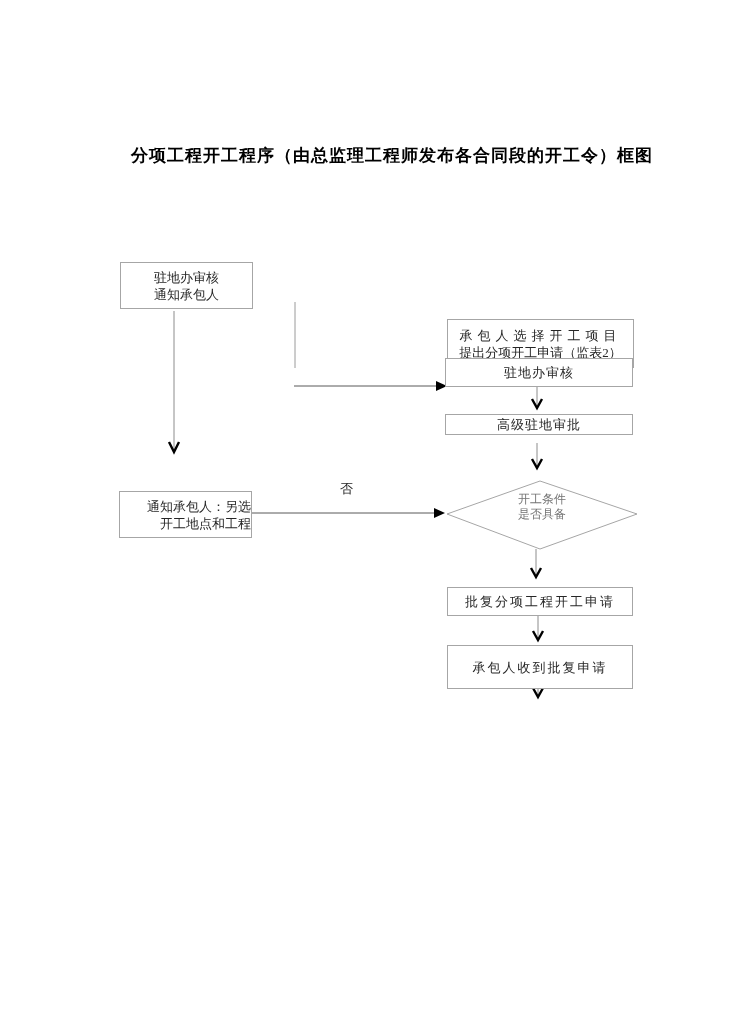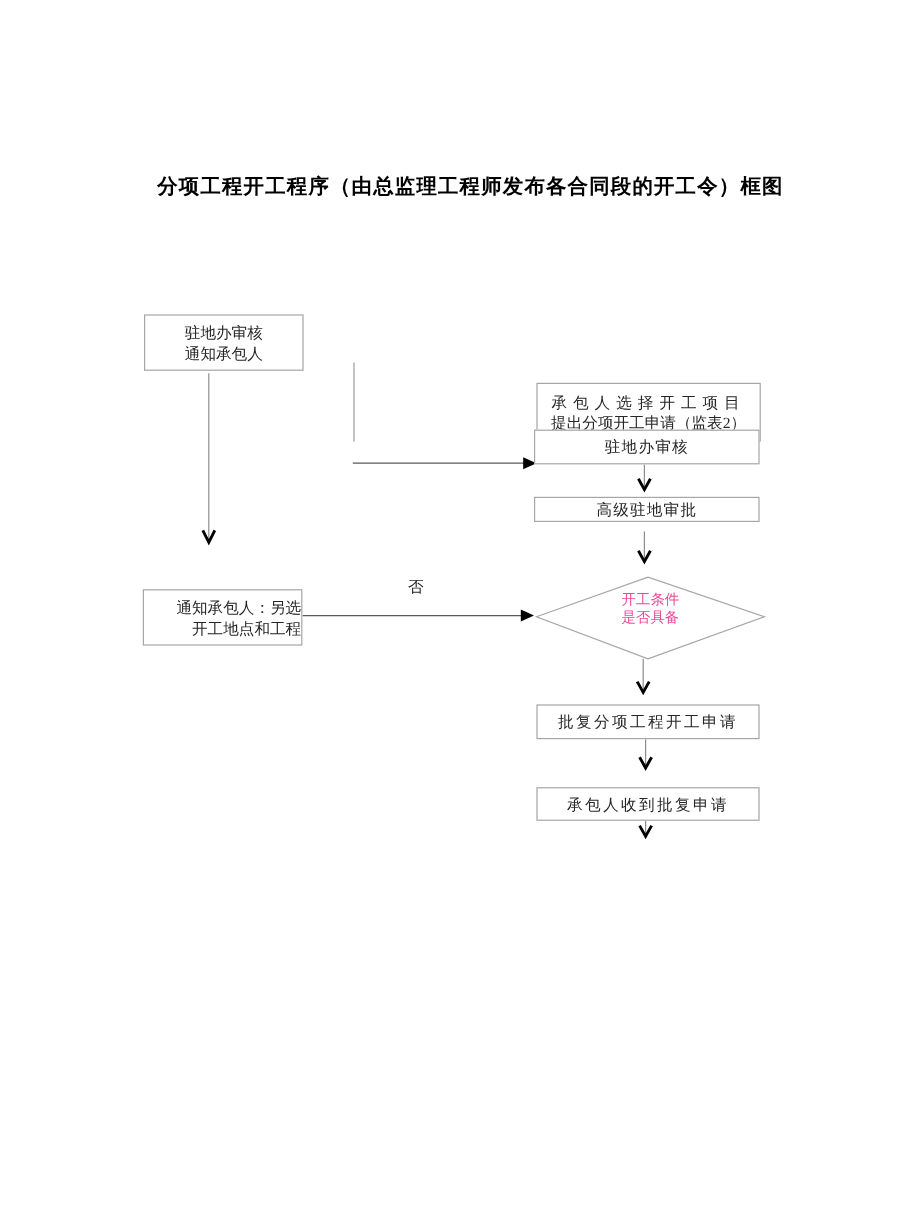--- a/index.html
+++ b/index.html
@@ -43,30 +43,30 @@
     white-space:nowrap;
   }
   .node .ls5{letter-spacing:5px;}
   .node .ls2{letter-spacing:2px;}
   .node .ls1{letter-spacing:1px;}
   #node-select-other{left:120px;top:262px;width:133px;height:47px;}
   #node-select-project{left:447px;top:271px;width:187px;height:49px;margin-top:48px;}
   #node-resident-review{left:445px;top:358px;width:188px;height:29px;}
   #node-senior-approve{left:445px;top:414px;width:188px;height:21px;}
   #node-approve-application{left:447px;top:587px;width:186px;height:29px;}
-  #node-receive-approval{left:447px;top:645px;width:186px;height:28px;margin-top:11px;}
+  #node-receive-approval{left:447px;top:645px;width:186px;height:44px;}
   #node-commence{left:447px;top:700px;width:186px;height:28px;}
   #node-notify{left:119px;top:491px;width:133px;height:47px;align-items:flex-end;}
   .diamond-text{
     position:absolute;
     left:447px;top:492px;width:190px;
     text-align:center;
     font-size:12px;
     line-height:15px;
-    color:#ec4899;
+    color:#737373;
     white-space:nowrap;
   }
   .edge-label{
     position:absolute;
     left:340px;top:480px;
     font-size:13px;
     color:#262626;
   }
   svg.overlay{
     position:absolute;left:0;top:0;

